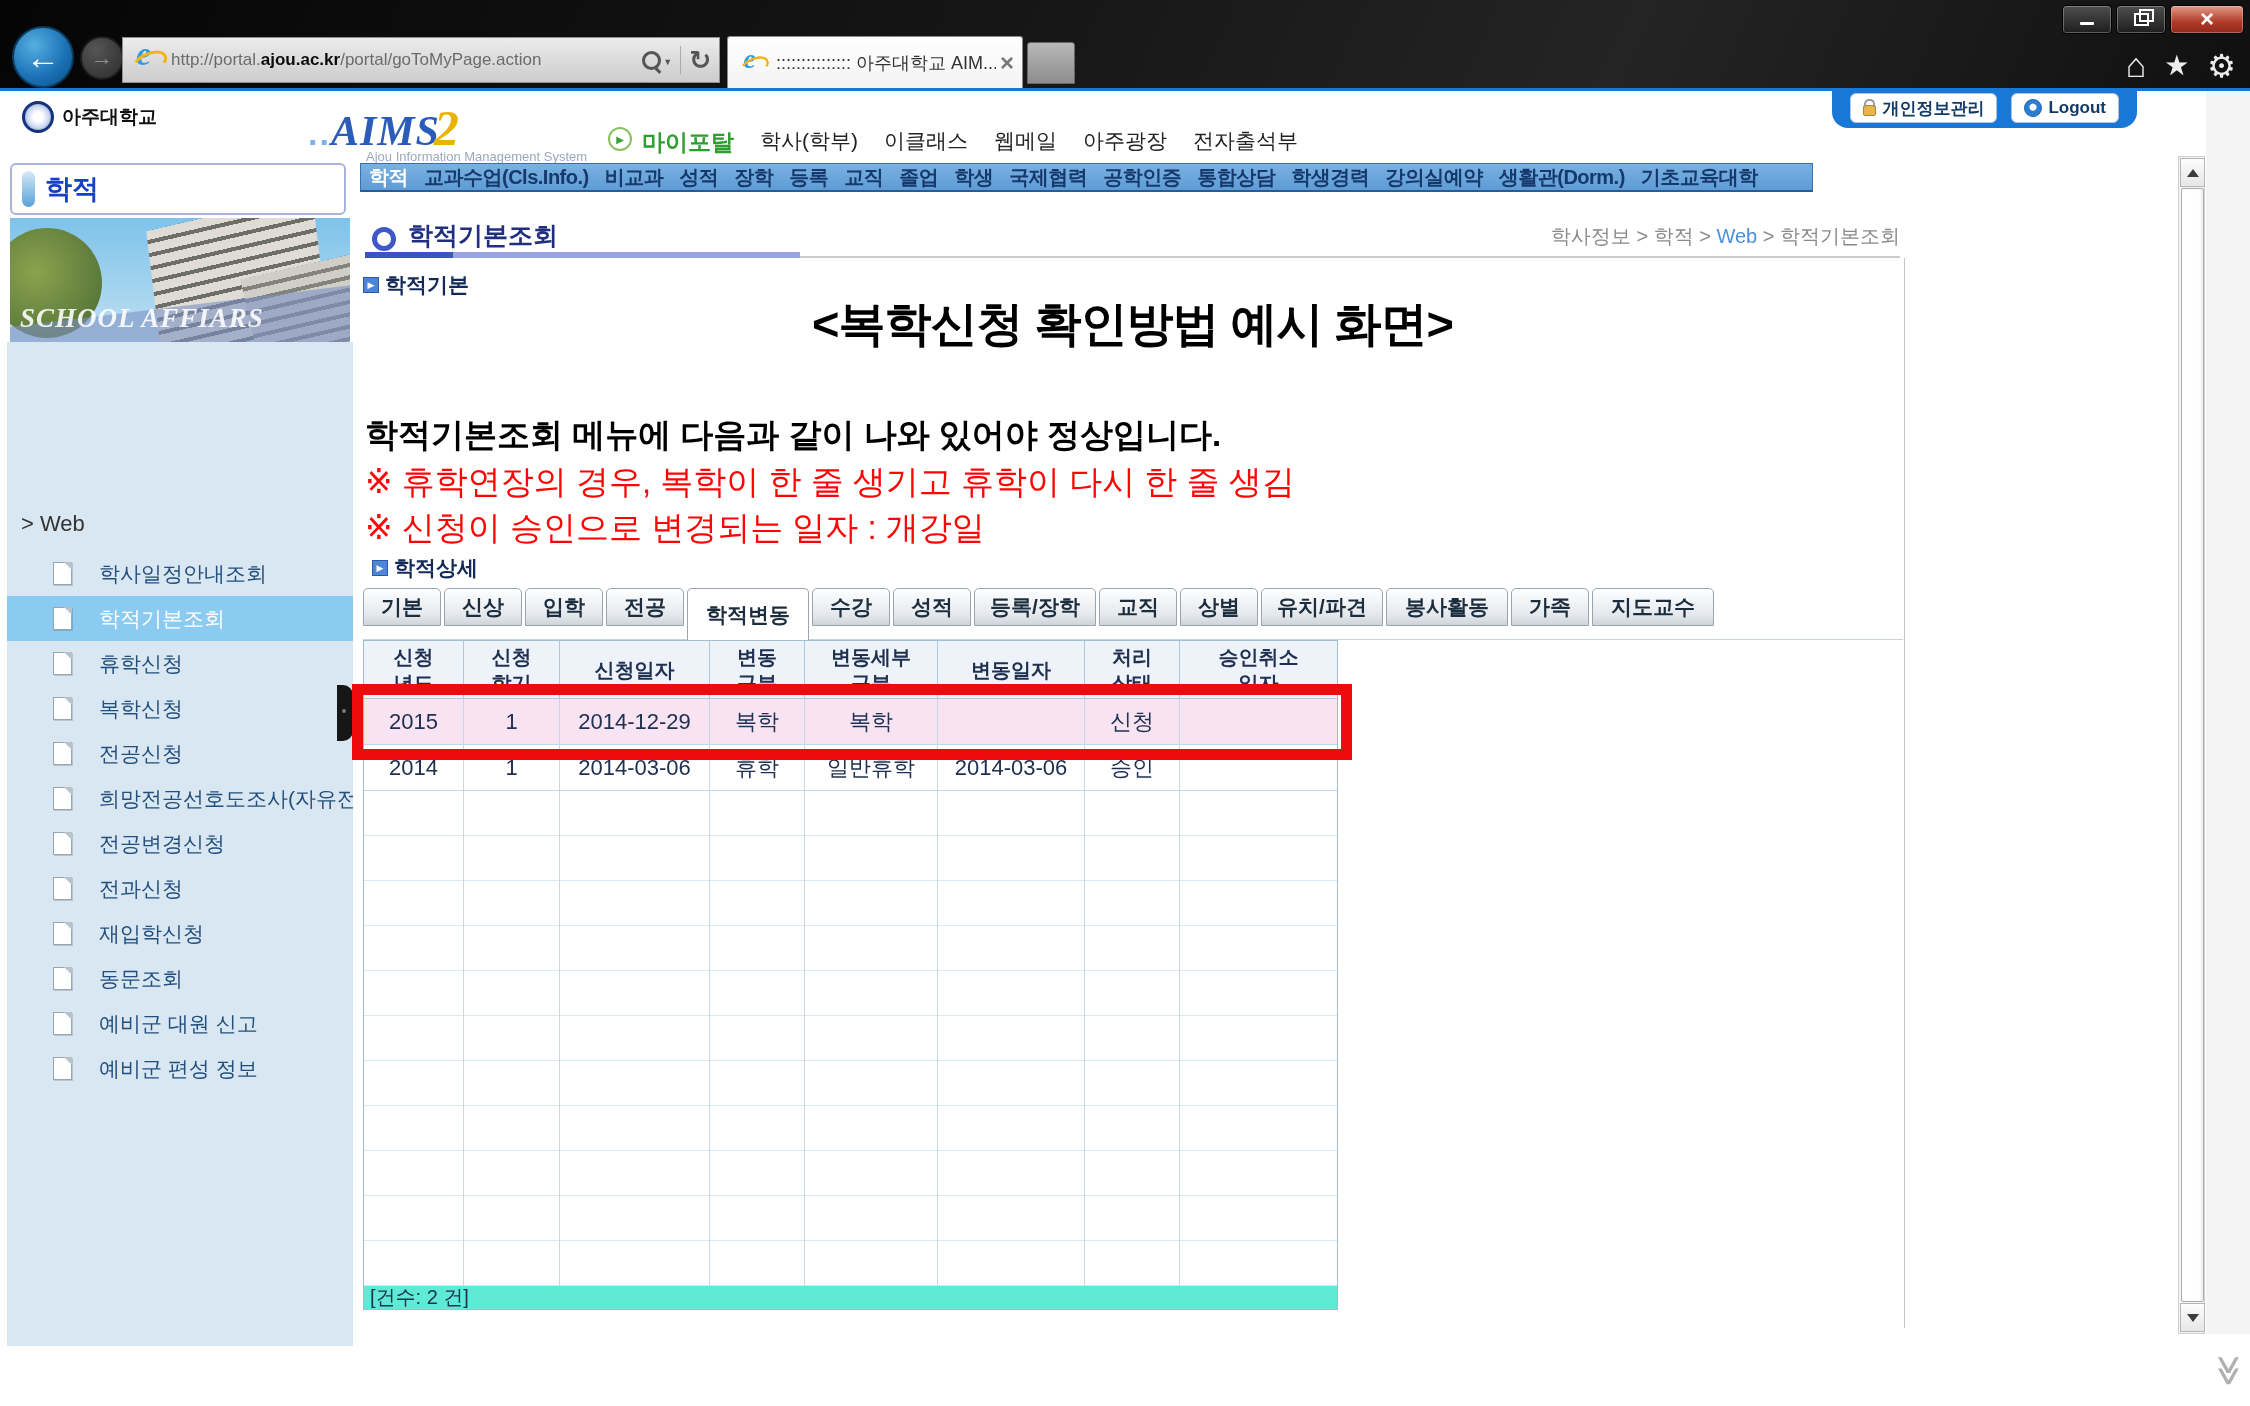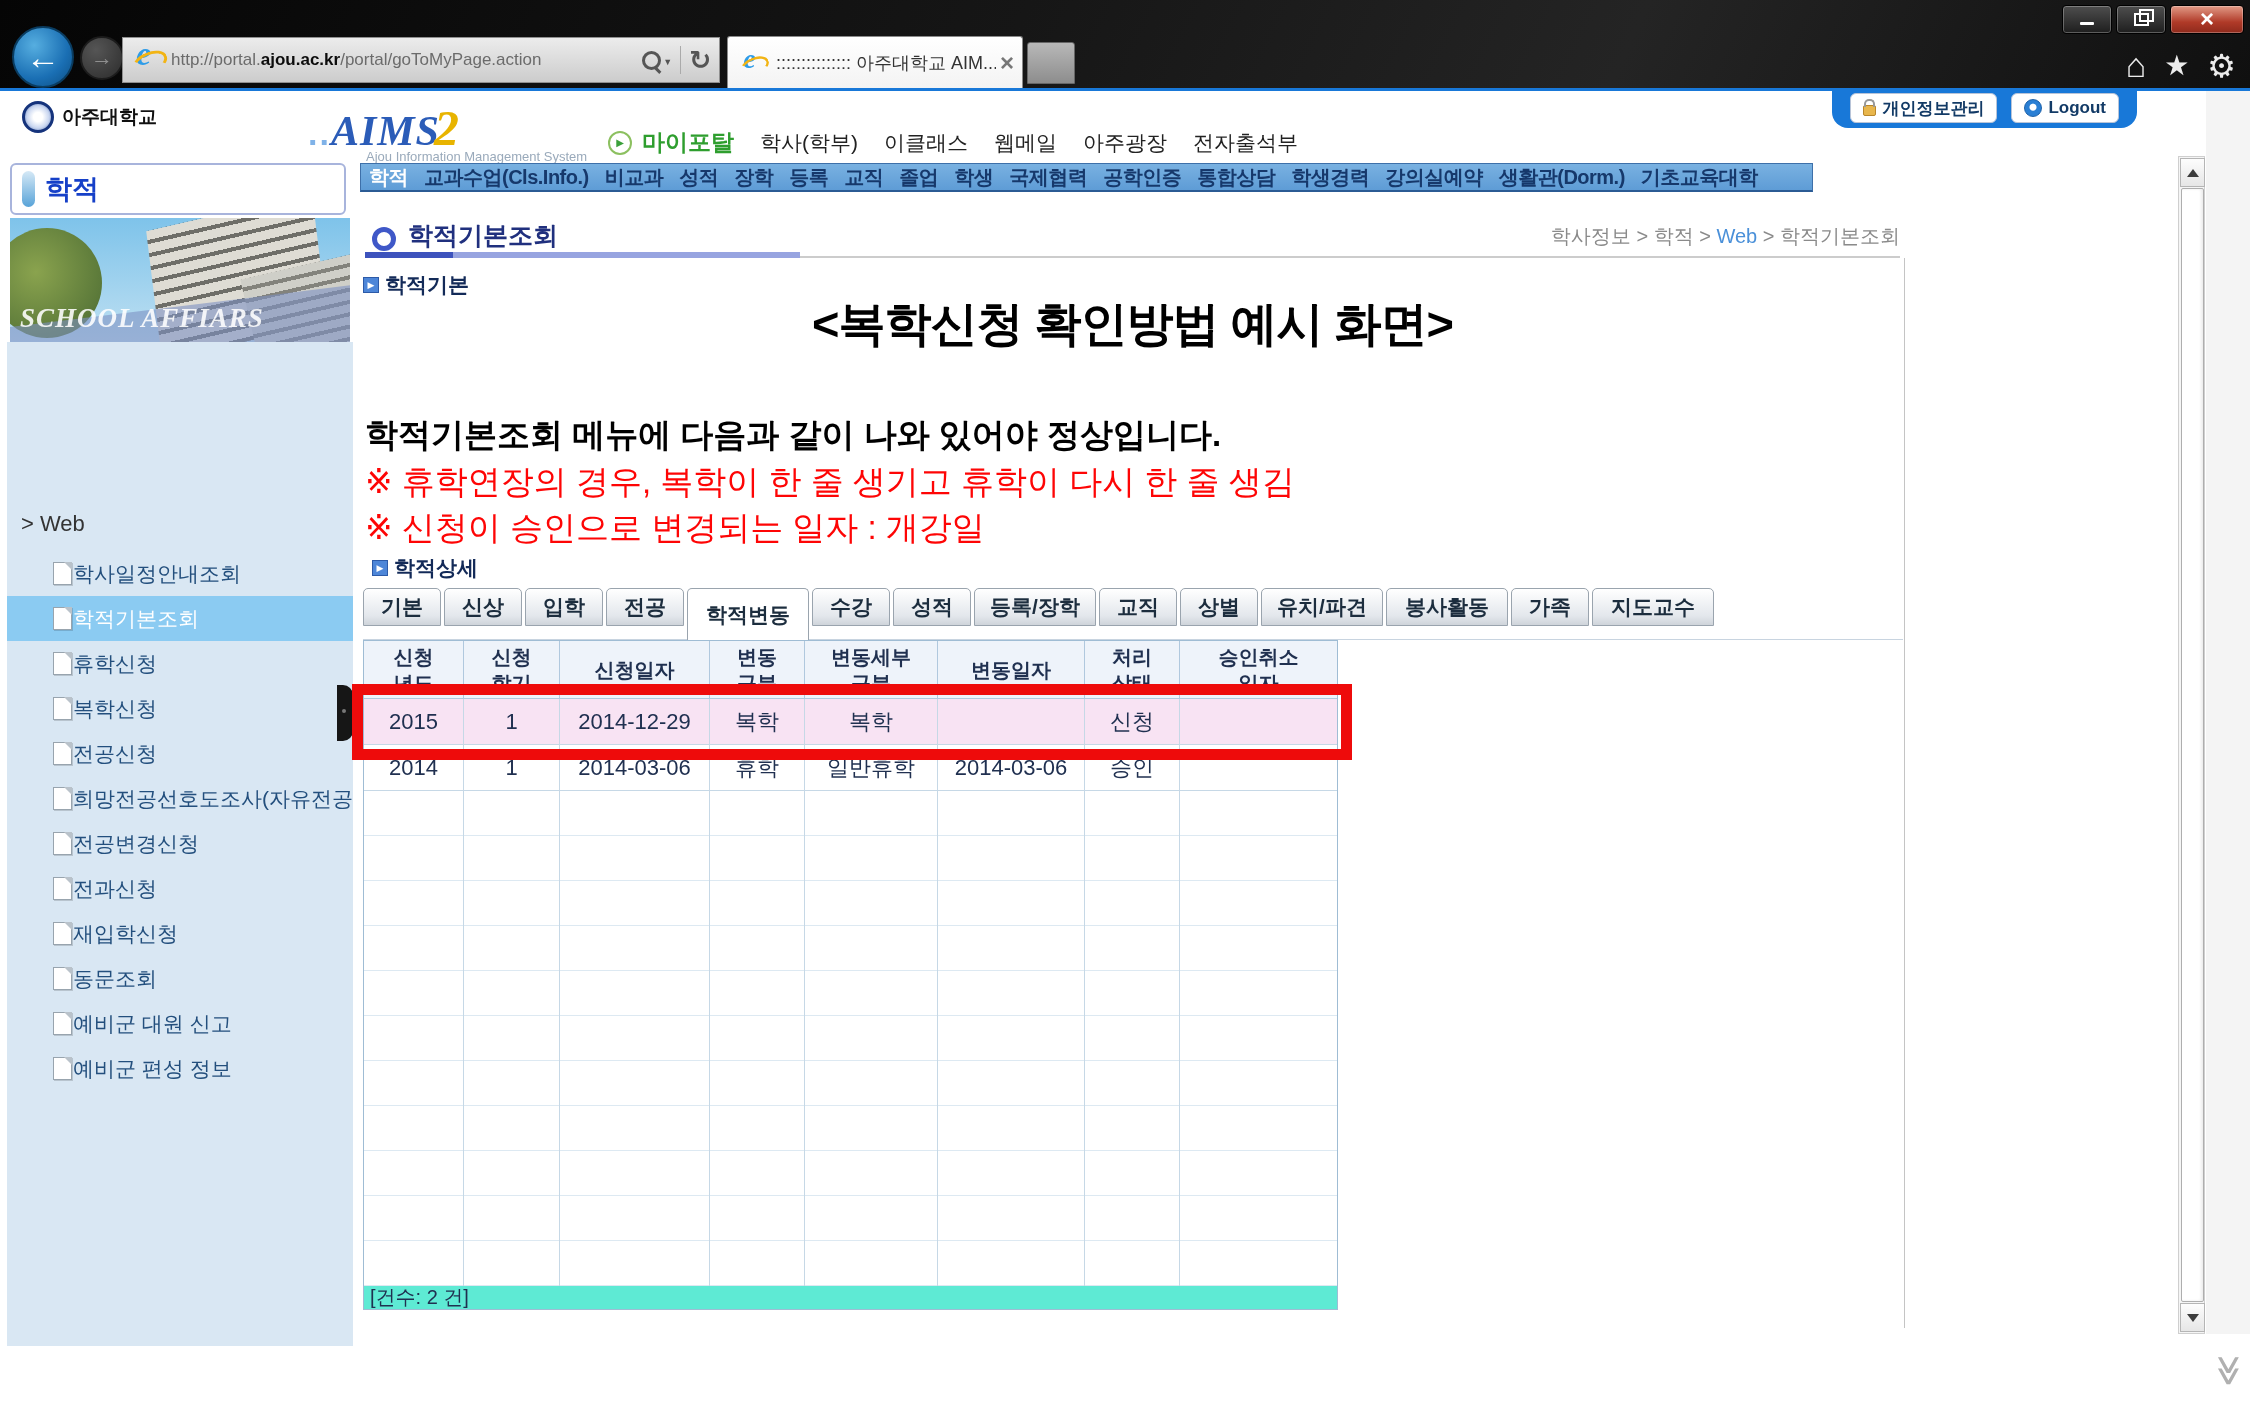--- a/index.html
+++ b/index.html
@@ -59,21 +59,21 @@
   .pageheader{position:absolute;left:8px;top:91px;width:2234px;height:72px;background:#fff;}
   .uni{position:absolute;left:14px;top:10px;display:flex;align-items:center;gap:8px;}
   .emblem{width:26px;height:26px;border-radius:50%;border:3px solid #15337c;
     background:radial-gradient(circle,#ffffff 25%,#c9d6f0 60%,#3a5aa0);}
   .uniname{font-size:19px;font-weight:bold;color:#101010;}
   .aims{position:absolute;left:300px;top:8px;white-space:nowrap;}
   .aims .dots{font-size:34px;font-weight:bold;color:#7fb2e8;letter-spacing:2px;}
   .aims .word{font:italic bold 42px "Liberation Serif","DejaVu Serif",serif;color:#2b5cb8;letter-spacing:1px;}
   .aims .num{font:italic bold 50px "Liberation Serif","DejaVu Serif",serif;color:#e8b400;margin-left:-6px;}
   .aims .sub{display:block;font-size:13px;color:#9aaabb;margin-top:-8px;margin-left:58px;}
-  .toplinks{position:absolute;left:600px;top:36px;display:flex;align-items:center;gap:26px;}
+  .toplinks{position:absolute;left:600px;top:36px;display:flex;gap:26px;}
   .navarrow{width:20px;height:20px;border-radius:50%;border:2px solid #8cc060;background:#fff;
     display:flex;align-items:center;justify-content:center;margin-right:-16px;}
   .navarrow::before{content:"▶";font-size:10px;color:#3aa03a;}
   .toplink{font-size:21px;color:#222;cursor:pointer;}
   .toplink.first{color:#2e9e2e;font-weight:bold;font-size:23px;}
   .account{position:absolute;right:105px;top:-3px;height:40px;background:#1878d8;
     border-radius:0 0 16px 16px;display:flex;align-items:center;gap:14px;padding:0 18px;}
   .acctbtn{height:28px;background:#fff;border:1px solid #b8c4d8;border-radius:6px;
     display:flex;align-items:center;gap:6px;padding:0 12px;font-size:17px;font-weight:bold;color:#123a66;cursor:pointer;}
   .lock{width:11px;height:9px;background:#e8b64c;border:1px solid #b8862c;border-radius:2px;position:relative;margin-top:5px;}
@@ -95,21 +95,21 @@
     background:repeating-linear-gradient(#cfcfc8 0 8px,#83837c 8px 12px);transform:rotate(-13deg);}
   .tree{position:absolute;left:-18px;top:10px;width:110px;height:110px;border-radius:50%;
     background:radial-gradient(circle at 40% 40%,#8aa34e,#5c7a3a 70%,#46602c);}
   .band{position:absolute;left:-20px;bottom:-26px;width:420px;height:64px;
     background:rgba(125,145,195,.6);transform:rotate(-7deg);}
   .photoCaption{position:absolute;left:10px;bottom:8px;font:italic bold 27px "Liberation Serif","DejaVu Serif",serif;
     color:rgba(255,255,255,.88);letter-spacing:1px;}
   .sideMenuBg{position:absolute;left:0;top:179px;width:346px;height:1004px;background:#d9e7f3;}
   .webLabel{position:absolute;left:14px;top:348px;font-size:22px;color:#333;}
   .sideItems{position:absolute;left:0;top:388px;width:346px;}
-  .sitem{height:45px;display:flex;align-items:center;gap:1px;padding-left:46px;cursor:pointer;
+  .sitem{height:45px;display:flex;align-items:center;gap:27px;padding-left:46px;cursor:pointer;
     font-size:21px;color:#234f7d;white-space:nowrap;overflow:hidden;text-align:right;}
   .sitem.active{background:#8bcbf2;color:#fff;}
   .doc{width:17px;height:21px;background:#fff;border:1px solid #98a4ae;position:relative;flex:0 0 auto;
     box-shadow:1px 1px 0 rgba(0,0,0,.15);}
   .doc::after{content:"";position:absolute;right:-1px;top:-1px;border:4px solid #b9c2ca;
     border-left-color:transparent;border-bottom-color:transparent;}
   .handle{position:absolute;left:330px;top:522px;width:16px;height:56px;background:#161616;
     border-radius:0 10px 10px 0;cursor:pointer;}
   .handle::after{content:"";position:absolute;left:5px;top:24px;width:4px;height:4px;border-radius:50%;background:#777;}
   

